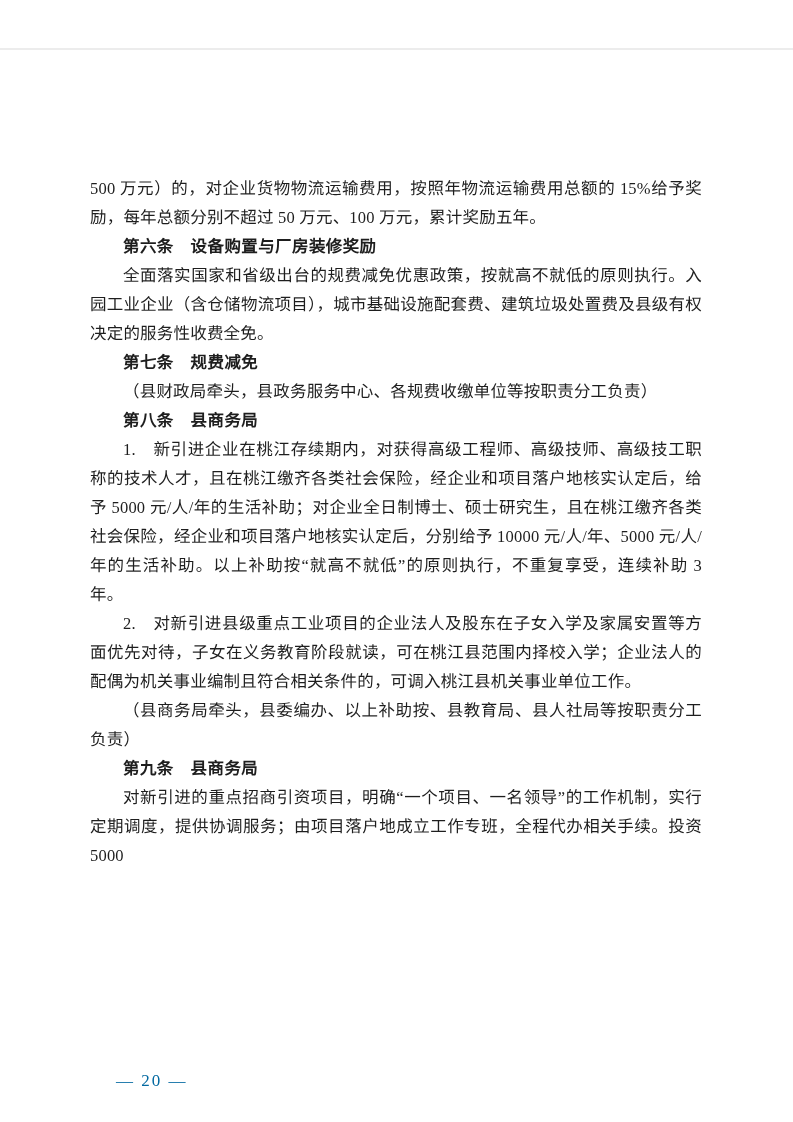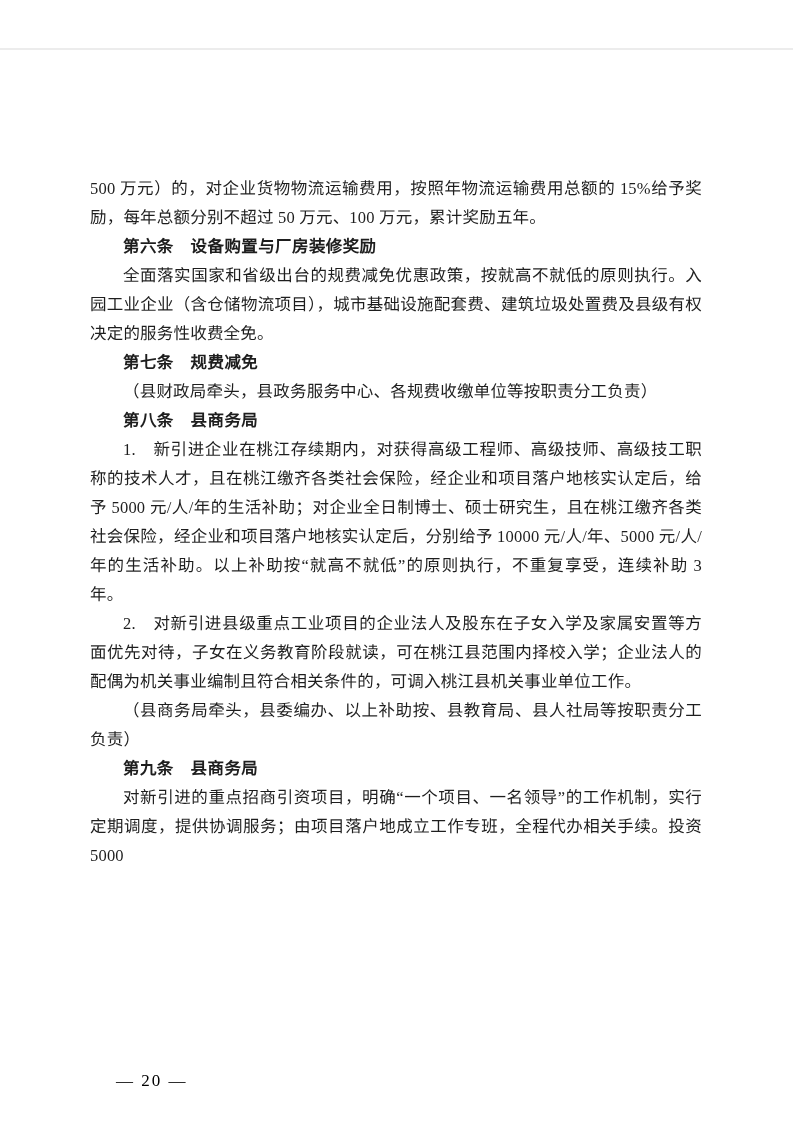--- a/index.html
+++ b/index.html
@@ -45,21 +45,21 @@
     font-family: Liberation Sans, sans-serif;
     font-weight: bold;
     letter-spacing: 0.4px;
   }
   .footer {
     position: absolute;
     left: 116px;
     top: 1020px;
     font-size: 17px;
     line-height: 22px;
-    color: #000000;
+    color: #0369a1;
     letter-spacing: 2px;
     font-family: "Liberation Serif", "DejaVu Serif", serif;
   }
 </style>
 </head>
 <body>
 
 <div class="page">
   <main class="doc">
     <p class="para no-indent">500 万元）的，对企业货物物流运输费用，按照年物流运输费用总额的 15%给予奖励，每年总额分别不超过 50 万元、100 万元，累计奖励五年。</p>

